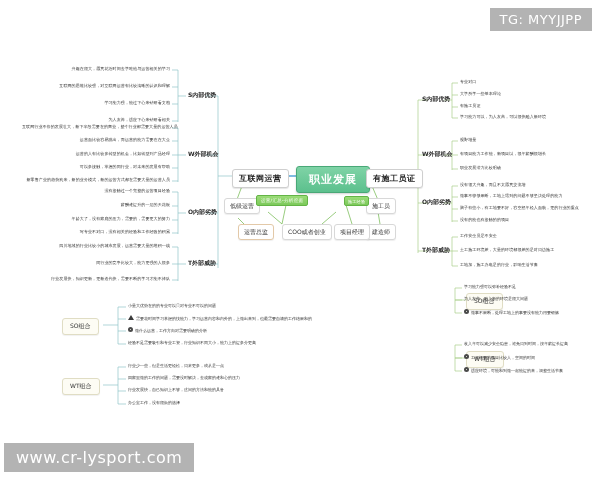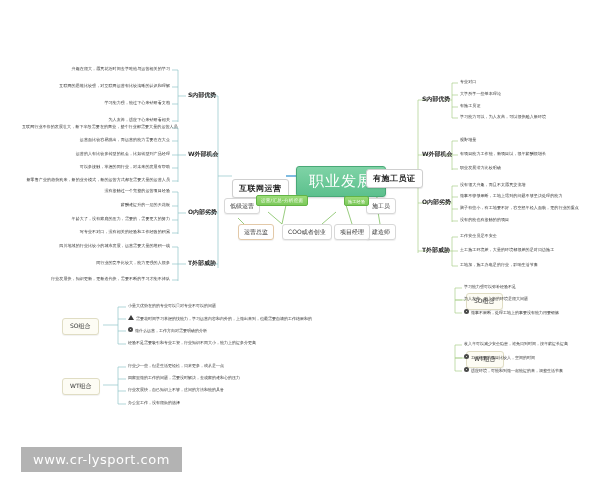--- a/index.html
+++ b/index.html
@@ -7,21 +7,21 @@
     width:600px;height:480px;background:#ffffff;overflow:hidden;position:relative;
     font-family:"DejaVu Sans","Liberation Sans",sans-serif;
   }
   #canvas{position:absolute;inset:0;}
   svg.wires{position:absolute;left:0;top:0;width:600px;height:480px;pointer-events:none;}
 
   .node{position:absolute;box-sizing:border-box;white-space:nowrap;}
   .root-box{
     background:#68c8a0;background:linear-gradient(180deg,#7fd3a6 0%,#5cc08d 100%);
     border:1px solid #49a877;border-radius:3px;
-    color:#ffffff;font-weight:normal;font-size:15px;
+    color:#ffffff;font-weight:bold;font-size:11px;
     padding:5px 12px;letter-spacing:1px;
     box-shadow:0 1px 2px rgba(0,0,0,.18);
   }
   .main-box{
     background:#ffffff;border:1px solid #cfcfcf;border-radius:3px;
     color:#222;font-weight:bold;font-size:8px;padding:3px 6px;
     box-shadow:0 1px 1px rgba(0,0,0,.10);letter-spacing:.5px;
   }
   .sub-box{
     background:#ffffff;border:1px solid #d8d8d8;border-radius:3px;
@@ -65,21 +65,21 @@
     border-left:3px solid transparent;border-right:3px solid transparent;
     border-bottom:5px solid #3a3a3a;vertical-align:-0.5px;
   }
 
   .watermark{
     position:absolute;background:#b3b3b3;color:#ffffff;
     display:flex;align-items:center;justify-content:center;
     letter-spacing:.5px;
   }
   #wm-top{right:8px;top:8px;padding:4px 10px;font-size:13px;}
-  #wm-bottom{left:21px;bottom:8px;padding:5px 12px;font-size:13px;}
+  #wm-bottom{left:4px;bottom:8px;padding:5px 12px;font-size:16px;}
 </style>
 </head>
 <body>
 
 <div id="canvas">
 
   <svg class="wires" viewBox="0 0 600 480">
     <g fill="none" stroke="#8fc4c9" stroke-width="0.7">
 
       <path d="M232 176 L218 176"></path>
@@ -194,21 +194,21 @@
     <g fill="none" stroke="#4a9fd4" stroke-width="1.4">
       <path d="M286 176 L296 176"></path>
     </g>
     <g fill="none" stroke="#9ccf6e" stroke-width="1.4">
       <path d="M344 176 L366 176"></path>
     </g>
   </svg>
 
   <div class="node root-box" style="left:296px;top:166px;">职业发展</div>
 
-  <div class="node main-box" style="left:232px;top:179px;">互联网运营</div>
+  <div class="node main-box" style="left:232px;top:169px;">互联网运营</div>
   <div class="node main-box" style="left:366px;top:169px;">有施工员证</div>
 
   <div class="node sub-box" style="left:224px;top:198px;">低级运营</div>
   <div class="node sub-box warm" style="left:238px;top:224px;">运营总监</div>
   <div class="node sub-box" style="left:282px;top:224px;">COO或者创业</div>
   <div class="node tag-box" style="left:256px;top:195px;">运营/汇总-分析挖掘</div>
 
   <div class="node sub-box" style="left:366px;top:198px;">施工员</div>
   <div class="node sub-box" style="left:366px;top:224px;">建造师</div>
   <div class="node sub-box" style="left:334px;top:224px;">项目经理</div>
@@ -305,15 +305,16 @@
   <div class="node combo-leaf" style="left:464px;top:341px;width:134px;">
     <span>收入年可以减少安全隐患，避免周到时间，按年薪提长提高</span>
   </div>
   <div class="node combo-leaf" style="left:464px;top:354px;width:130px;">
     <span class="ico-gear"></span><span>工程机要的项目比较人，空间的时间</span>
   </div>
   <div class="node combo-leaf" style="left:464px;top:367px;width:134px;">
     <span class="ico-gear"></span><span>适应环境，可能和到做一起能提的来，调整生活节奏</span>
   </div>
 
+  <div class="watermark" id="wm-top">TG: MYYJJPP</div>
   <div class="watermark" id="wm-bottom">www.cr-lysport.com</div>
 
 </div>
 
 </body></html>

